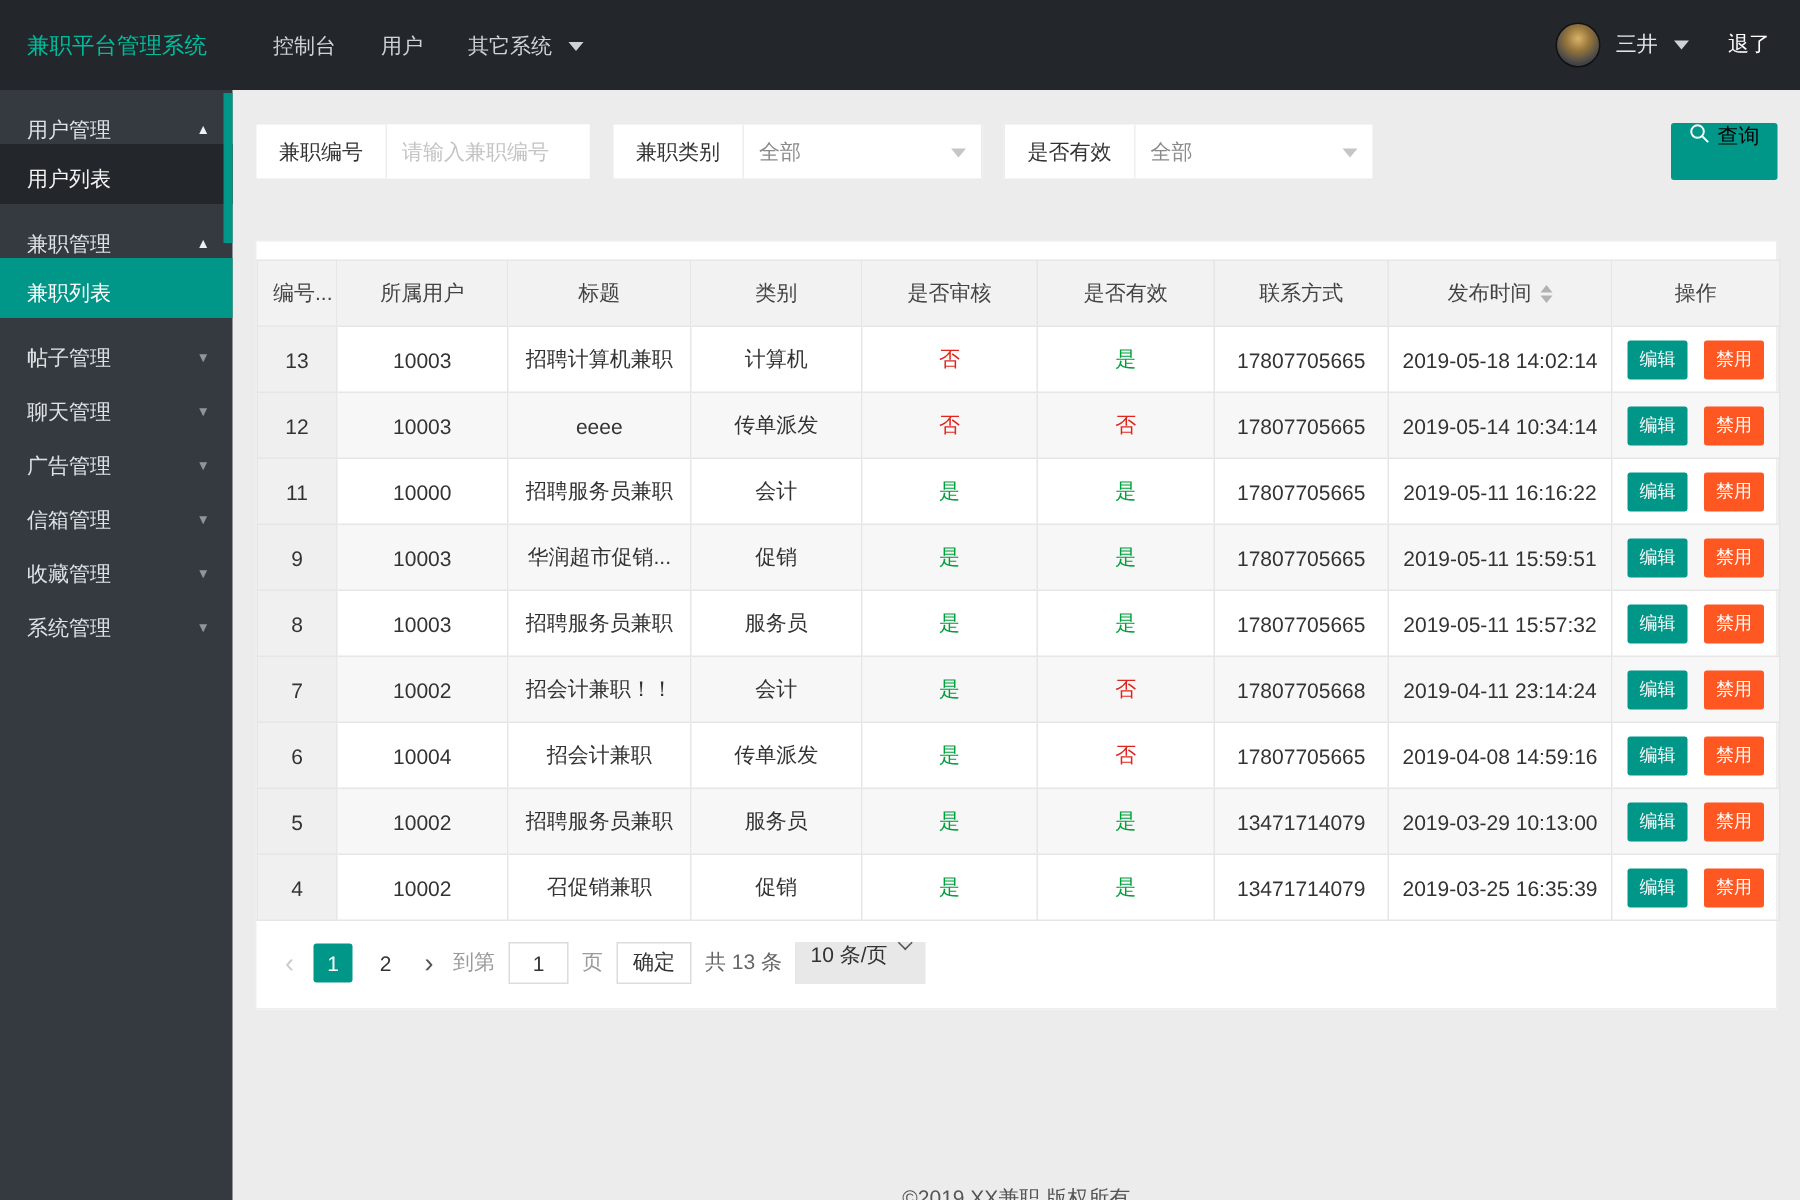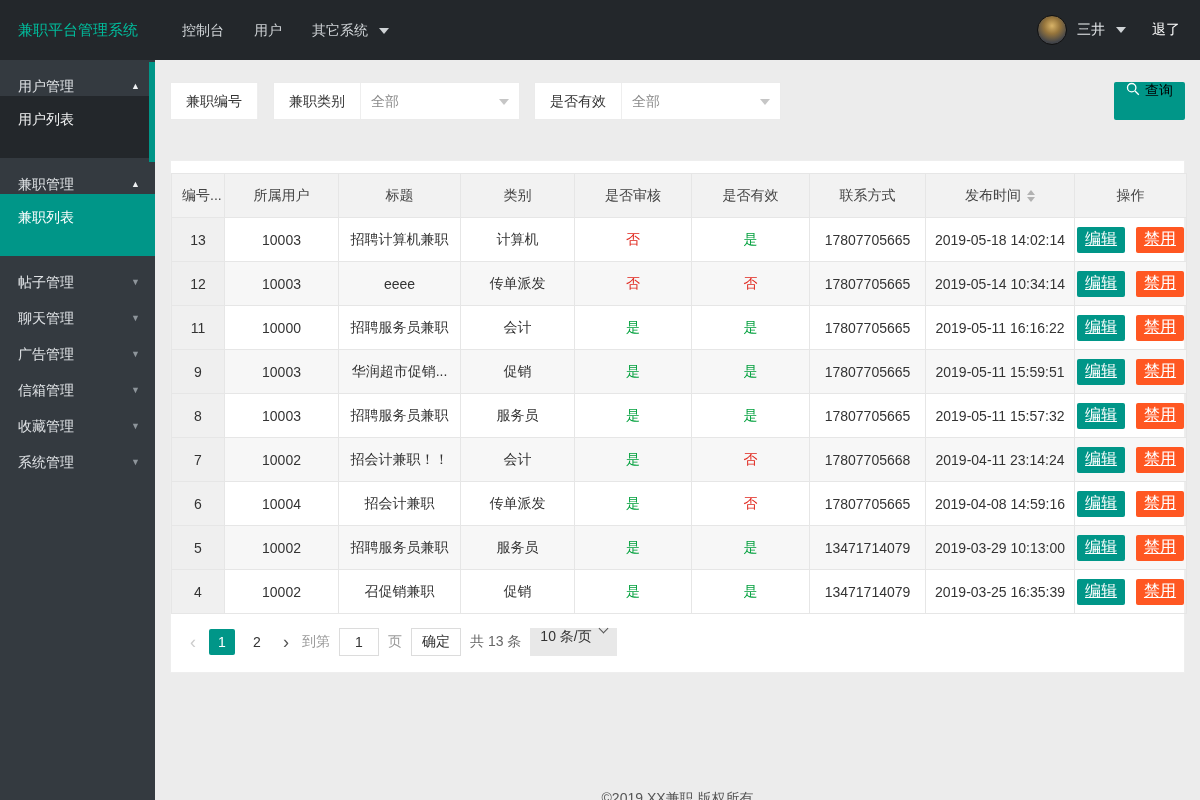--- a/index.html
+++ b/index.html
@@ -21,21 +21,21 @@
   .avatar { width:30px; height:30px; border-radius:50%; margin-right:10px; cursor:pointer;
     background:radial-gradient(circle at 50% 35%, #d8b368 0%, #96753c 35%, #43454a 72%, #303237 100%);
     border:1px solid #111; }
   .username { color:#e3e6e8; font-size:14px; cursor:pointer; }
   .logout { color:#ffffff; font-size:14px; margin-left:26px; cursor:pointer; }
 
   
   .sidebar { position:absolute; top:60px; left:0; width:155px; height:740px; background:#343a40; }
   .side-item { position:relative; height:36px; line-height:52px; padding:0 18px;
     color:#dfe2e5; font-size:14px; cursor:pointer; }
-  .side-item.child { height:62px; line-height:46px; background:#23272b; color:#f3f4f5; }
+  .side-item.child { height:40px; line-height:46px; background:#23272b; color:#f3f4f5; }
   .side-item.child.active { background:#009688; color:#fff; }
   .side-caret { position:absolute; right:15px; top:0; font-size:9px; }
   .side-caret.exp { color:#eef0f2; }
   .side-caret.col { color:#8e959b; }
   .scroll-thumb { position:absolute; top:2px; right:0; width:6px; height:100px; background:#009688; }
 
   
   .content { position:absolute; top:60px; left:155px; width:1045px; height:740px; }
 
   
@@ -62,22 +62,22 @@
   th.col-id { text-align:left; padding-left:10px; }
   td.col-id { background:#f0f0f0; }
   tbody tr:nth-child(even) td { background:#f7f7f7; }
   tbody tr:nth-child(even) td.col-id { background:#efefef; }
   td.yes { color:#00a03c; }
   td.no  { color:#e0261c; }
   .th-sort { display:inline-flex; flex-direction:column; gap:2px; margin-left:6px; vertical-align:middle; cursor:pointer; }
   .th-sort i { display:block; width:0; height:0; border-left:4px solid transparent; border-right:4px solid transparent; }
   .th-sort .up { border-bottom:5px solid #b2b2b2; }
   .th-sort .dn { border-top:5px solid #b2b2b2; }
-  .btn { border:none; border-radius:2px; color:#fff; font-size:16px; height:26px; padding:0 8px;
-    cursor:pointer; font-family:inherit;text-decoration:underline; }
+  .btn { border:none; border-radius:2px; color:#fff; font-size:12px; height:26px; padding:0 8px;
+    cursor:pointer; font-family:inherit; }
   .btn.edit { background:#009688; margin-right:7px; }
   .btn.disable { background:#ff5722; }
 
   
   .pager { display:flex; align-items:center; padding:14px 15px 16px; gap:9px; font-size:14px; }
   .pg-prev { color:#ccc; font-size:18px; line-height:20px; cursor:pointer; padding:0 4px; }
   .pg-next { color:#555; font-size:18px; line-height:20px; cursor:pointer; padding:0 4px; }
   .pg-num { min-width:26px; height:26px; line-height:26px; text-align:center; color:#333; cursor:pointer; }
   .pg-num.active { background:#009688; color:#fff; border-radius:2px; }
   .pg-dim { color:#9a9a9a; }
@@ -160,20 +160,23 @@
   </div>
     </nav>
   <div class="scroll-thumb"></div>
 </aside>
 
 <main class="content">
 
   <div class="filters">
     <div class="fgroup">
       <span class="flabel">兼职编号</span>
+      <span class="ftext">
+        <input type="text" placeholder="请输入兼职编号" style="">
+      </span>
     </div>
     <div class="fgroup">
       <span class="flabel">兼职类别</span>
       <span class="fselect">
         <span>全部</span>
         <i class="sel-caret"></i>
       </span>
     </div>
     <div class="fgroup">
       <span class="flabel">是否有效</span>

